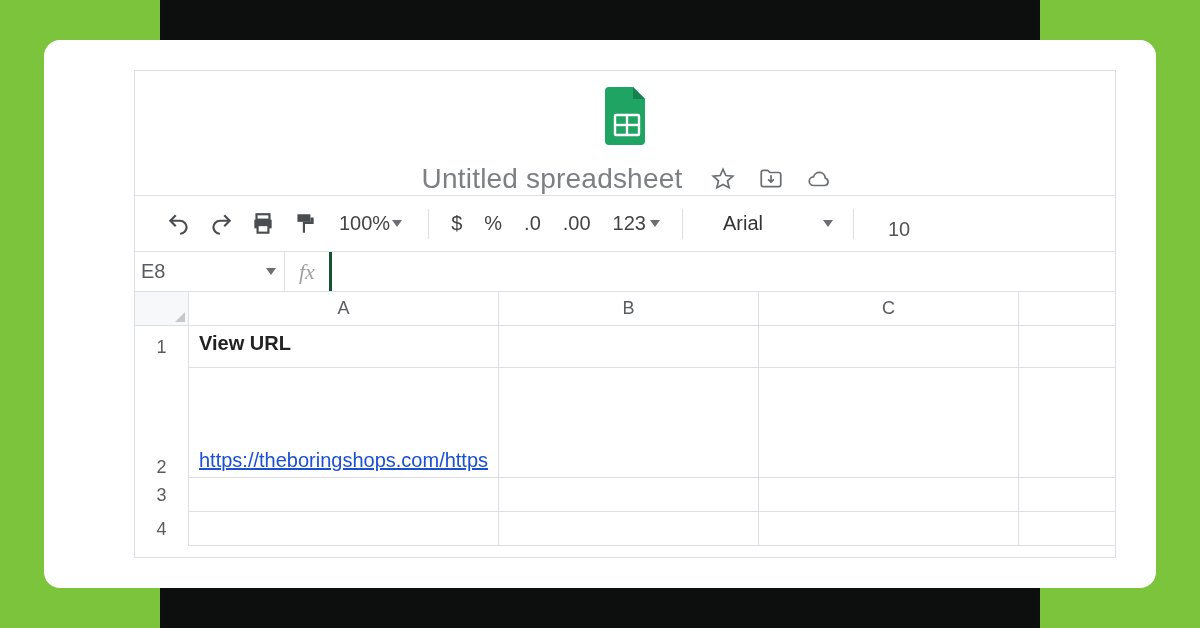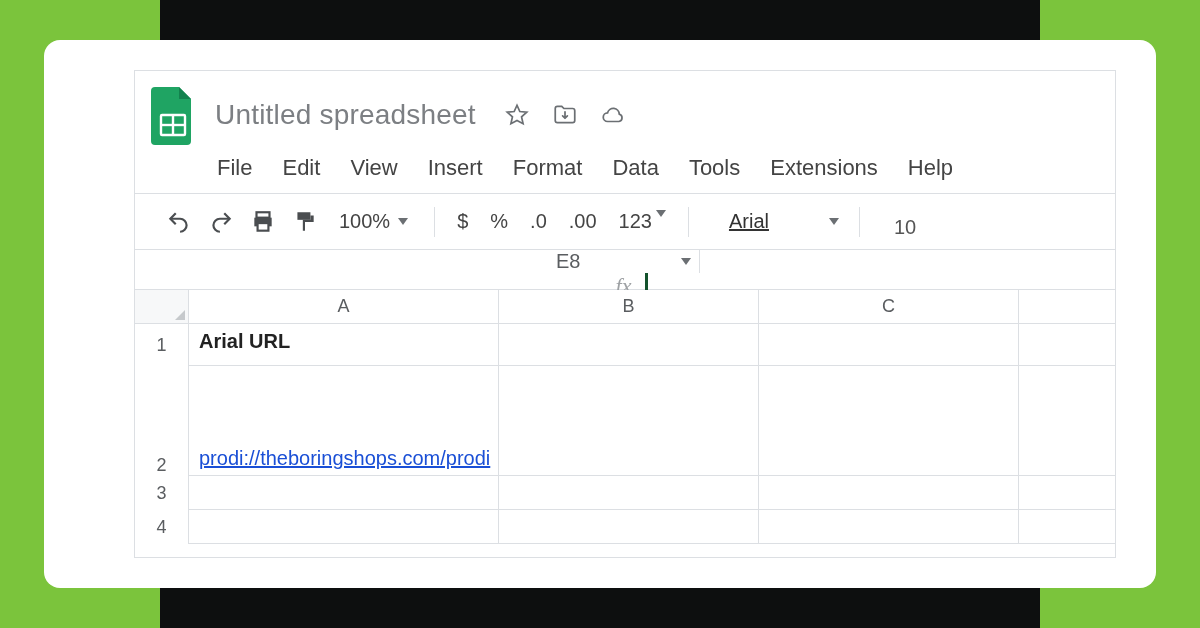--- a/index.html
+++ b/index.html
@@ -23,20 +23,21 @@
     width: 100%; height: 100%;
     border: 1px solid #dcdfe3;
     background: #fff;
     overflow: hidden;
     font-size: 20px;
     color: #444;
   }
   .titlebar {
     display: flex; align-items: center; gap: 18px;
     padding: 14px 10px 0 14px;
+    flex-direction: column;
   }
   .logo {
     width: 48px; height: 60px;
     border-radius: 4px;
     position: relative;
   }
   .title {
     font-size: 28px; color: #7c7f83; font-weight: 400;
     letter-spacing: 0.2px;
   }
@@ -54,29 +55,28 @@
     display: flex; align-items: center;
     border-top: 1px solid #dcdfe3;
     border-bottom: 1px solid #dcdfe3;
     padding: 10px 12px 10px 30px;
     gap: 14px;
     color:#555;
   }
   .toolbar .tbtn { width:28px; height:28px; display:flex; align-items:center; justify-content:center; }
   .toolbar svg { width:26px; height:26px; stroke:#4a4d50; fill:#4a4d50; }
   .vsep { width:1px; height:30px; background:#dcdfe3; margin:0 6px; }
-  .zoom { font-size:20px; color:#444; display:flex; align-items:center; gap:8px; margin:0 6px; }
+  .zoom { font-size:20px; color:#444; display:flex; align-items:center; gap:2px; margin:0 6px; }
   .fmt { font-size:20px; color:#444; display:flex; align-items:center; gap:18px; }
   .fmt .lbl { padding:0 2px; }
-  .font-box { font-size:20px; color:#333; display:flex; align-items:center; gap:70px; margin-left:20px;text-decoration:underline; }
+  .font-box { font-size:20px; color:#333; display:flex; align-items:center; gap:70px; margin-left:20px; }
 
   .namebox-row {
-    display:flex; align-items:center; border-bottom:1px solid #dcdfe3;
+    display:flex; border-bottom:1px solid #dcdfe3;
     height:40px;
-    flex-direction:column;
   }
   .namebox { width:150px; padding:0 0 0 6px; font-size:20px; color:#5a5d60; display:flex; align-items:center; justify-content:space-between; border-right:1px solid #dcdfe3; height:100%; }
   .namebox .dd { color:#8a8d90; margin-right:8px; }
   .fx { padding:0 14px; color:#9ea1a4; font-style:italic; font-size:22px; font-family: Georgia, 'Times New Roman', serif; border-right:3px solid #14532d; height:100%; display:flex; align-items:center; }
   .fxval { flex:1; height:100%; }
 
   .grid { position:relative; }
   .colhdr { display:flex; height:34px; border-bottom:1px solid #dcdfe3; background:#fff; }
   .corner { width:54px; border-right:1px solid #dcdfe3; background:#f7f8f9; position:relative; }
   .corner::after{ content:""; position:absolute; right:3px; bottom:3px; width:0; height:0; border-style:solid; border-width:0 0 10px 10px; border-color:transparent transparent #c6c9cc transparent; }
@@ -136,31 +136,20 @@
               <span class="ic">
                 <svg viewBox="0 0 24 24">
                     <path d="M7 18a4 4 0 0 1 0-8 5.5 5.5 0 0 1 10.8 1.2A3.5 3.5 0 0 1 17.5 18z"></path>
                   </svg>
               </span>
             </div>
           </div>
         </div>
       </div>
 
-      <div class="menubar">
-        <span>File</span>
-        <span>Edit</span>
-        <span>View</span>
-        <span>Insert</span>
-        <span>Format</span>
-        <span>Data</span>
-        <span>Tools</span>
-        <span>Extensions</span>
-        <span>Help</span>
-      </div>
 
       <div class="toolbar">
         <span class="tbtn">
           <svg viewBox="0 0 24 24">
               <path d="M9 14l-5-5 5-5" fill="none" stroke-width="2"></path>
               <path d="M4 9h9a6 6 0 0 1 0 12" fill="none" stroke-width="2"></path>
             </svg>
         </span>
         <span class="tbtn">
           <svg viewBox="0 0 24 24">
@@ -184,21 +173,21 @@
         <span class="zoom">
           <span>100%</span>
           <span class="caret"></span>
         </span>
         <span class="vsep"></span>
         <div class="fmt">
           <span class="lbl">$</span>
           <span class="lbl">%</span>
           <span class="lbl">.0</span>
           <span class="lbl">.00</span>
-          <span class="lbl" style="display:flex;gap:4px;">
+          <span class="lbl" style="display:flex;align-items:center;gap:4px;">
             <span>123</span>
             <span class="caret"></span>
           </span>
         </div>
         <span class="vsep"></span>
         <div class="font-box">
           <span style="display:flex;align-items:center;gap:60px;">
             <span>Arial</span>
             <span class="caret"></span>
           </span>
@@ -219,28 +208,28 @@
       <div class="grid">
         <div class="colhdr">
           <div class="corner"></div>
           <div class="ch a">A</div>
           <div class="ch b">B</div>
           <div class="ch c">C</div>
         </div>
 
         <div class="row r1">
           <div class="rh">1</div>
-          <div class="cell a bold">Arial URL</div>
+          <div class="cell a bold">View URL</div>
           <div class="cell b"></div>
           <div class="cell c"></div>
         </div>
         <div class="row r2">
           <div class="rh">2</div>
           <div class="cell a">
-              <span class="link">prodi://theboringshops.com/prodi</span>
+              <span class="link">https://theboringshops.com/https</span>
             </div>
           <div class="cell b"></div>
           <div class="cell c"></div>
         </div>
         <div class="row r3">
           <div class="rh">3</div>
           <div class="cell a"></div>
           <div class="cell b"></div>
           <div class="cell c"></div>
         </div>

